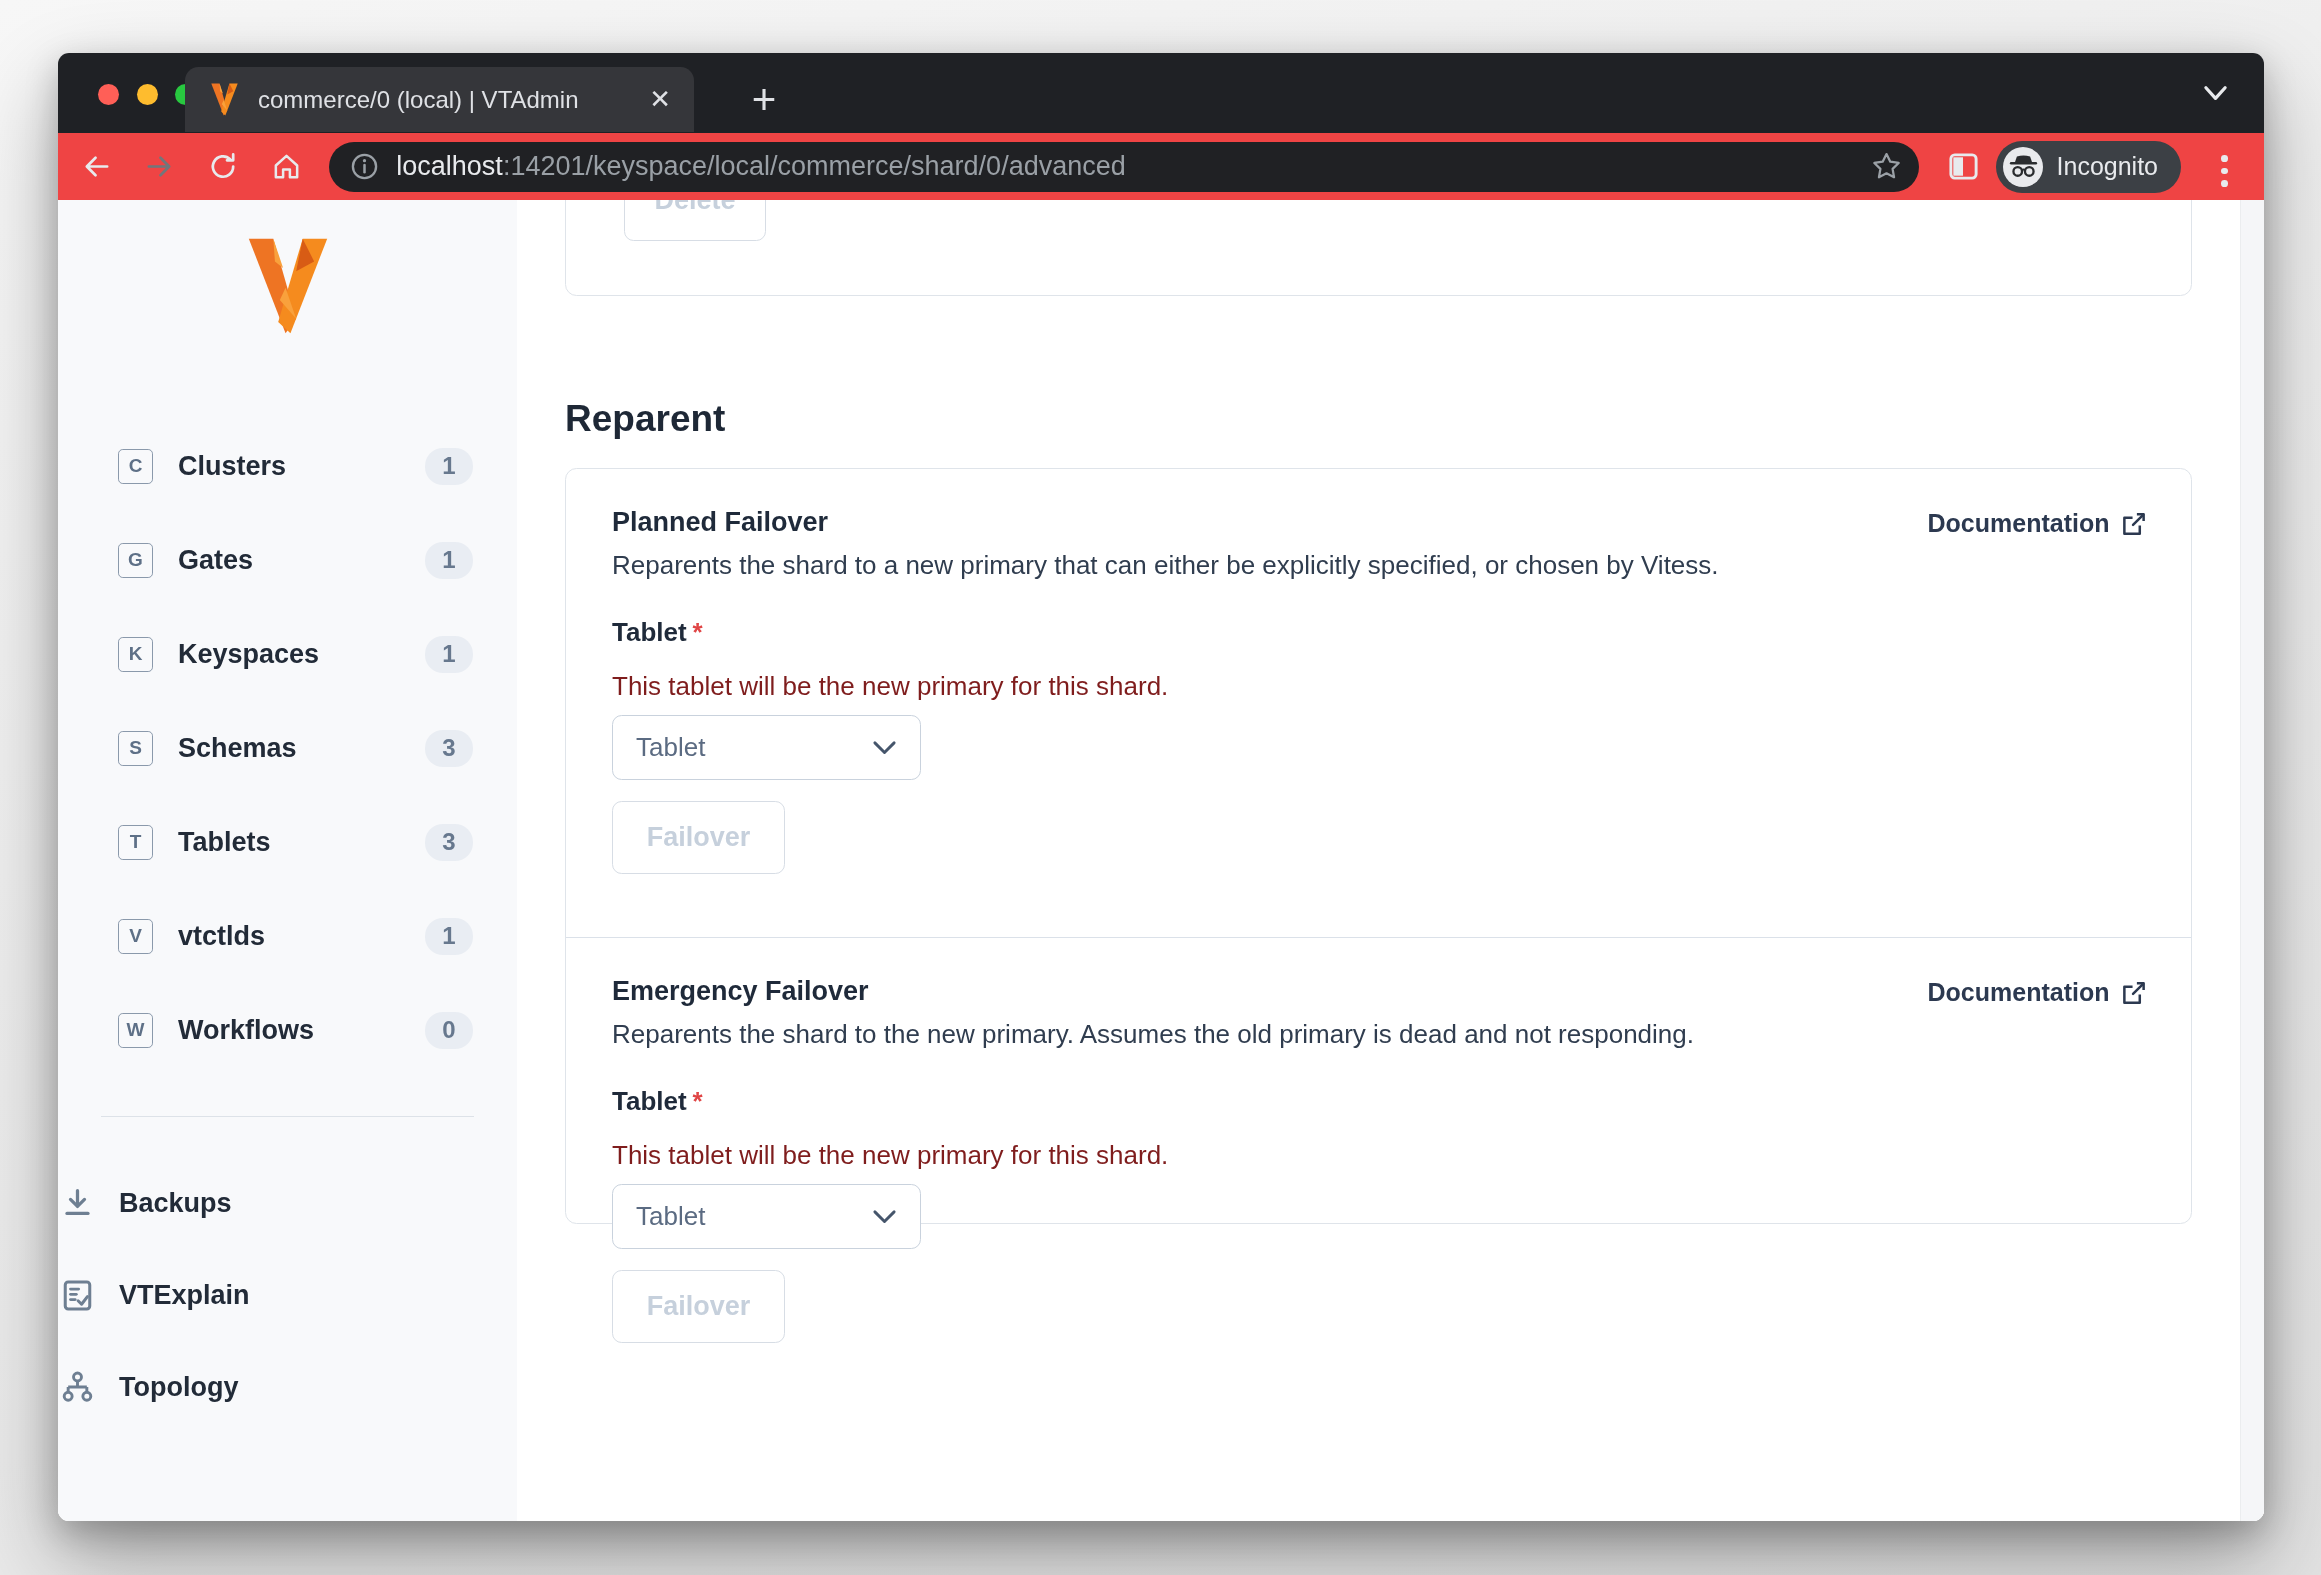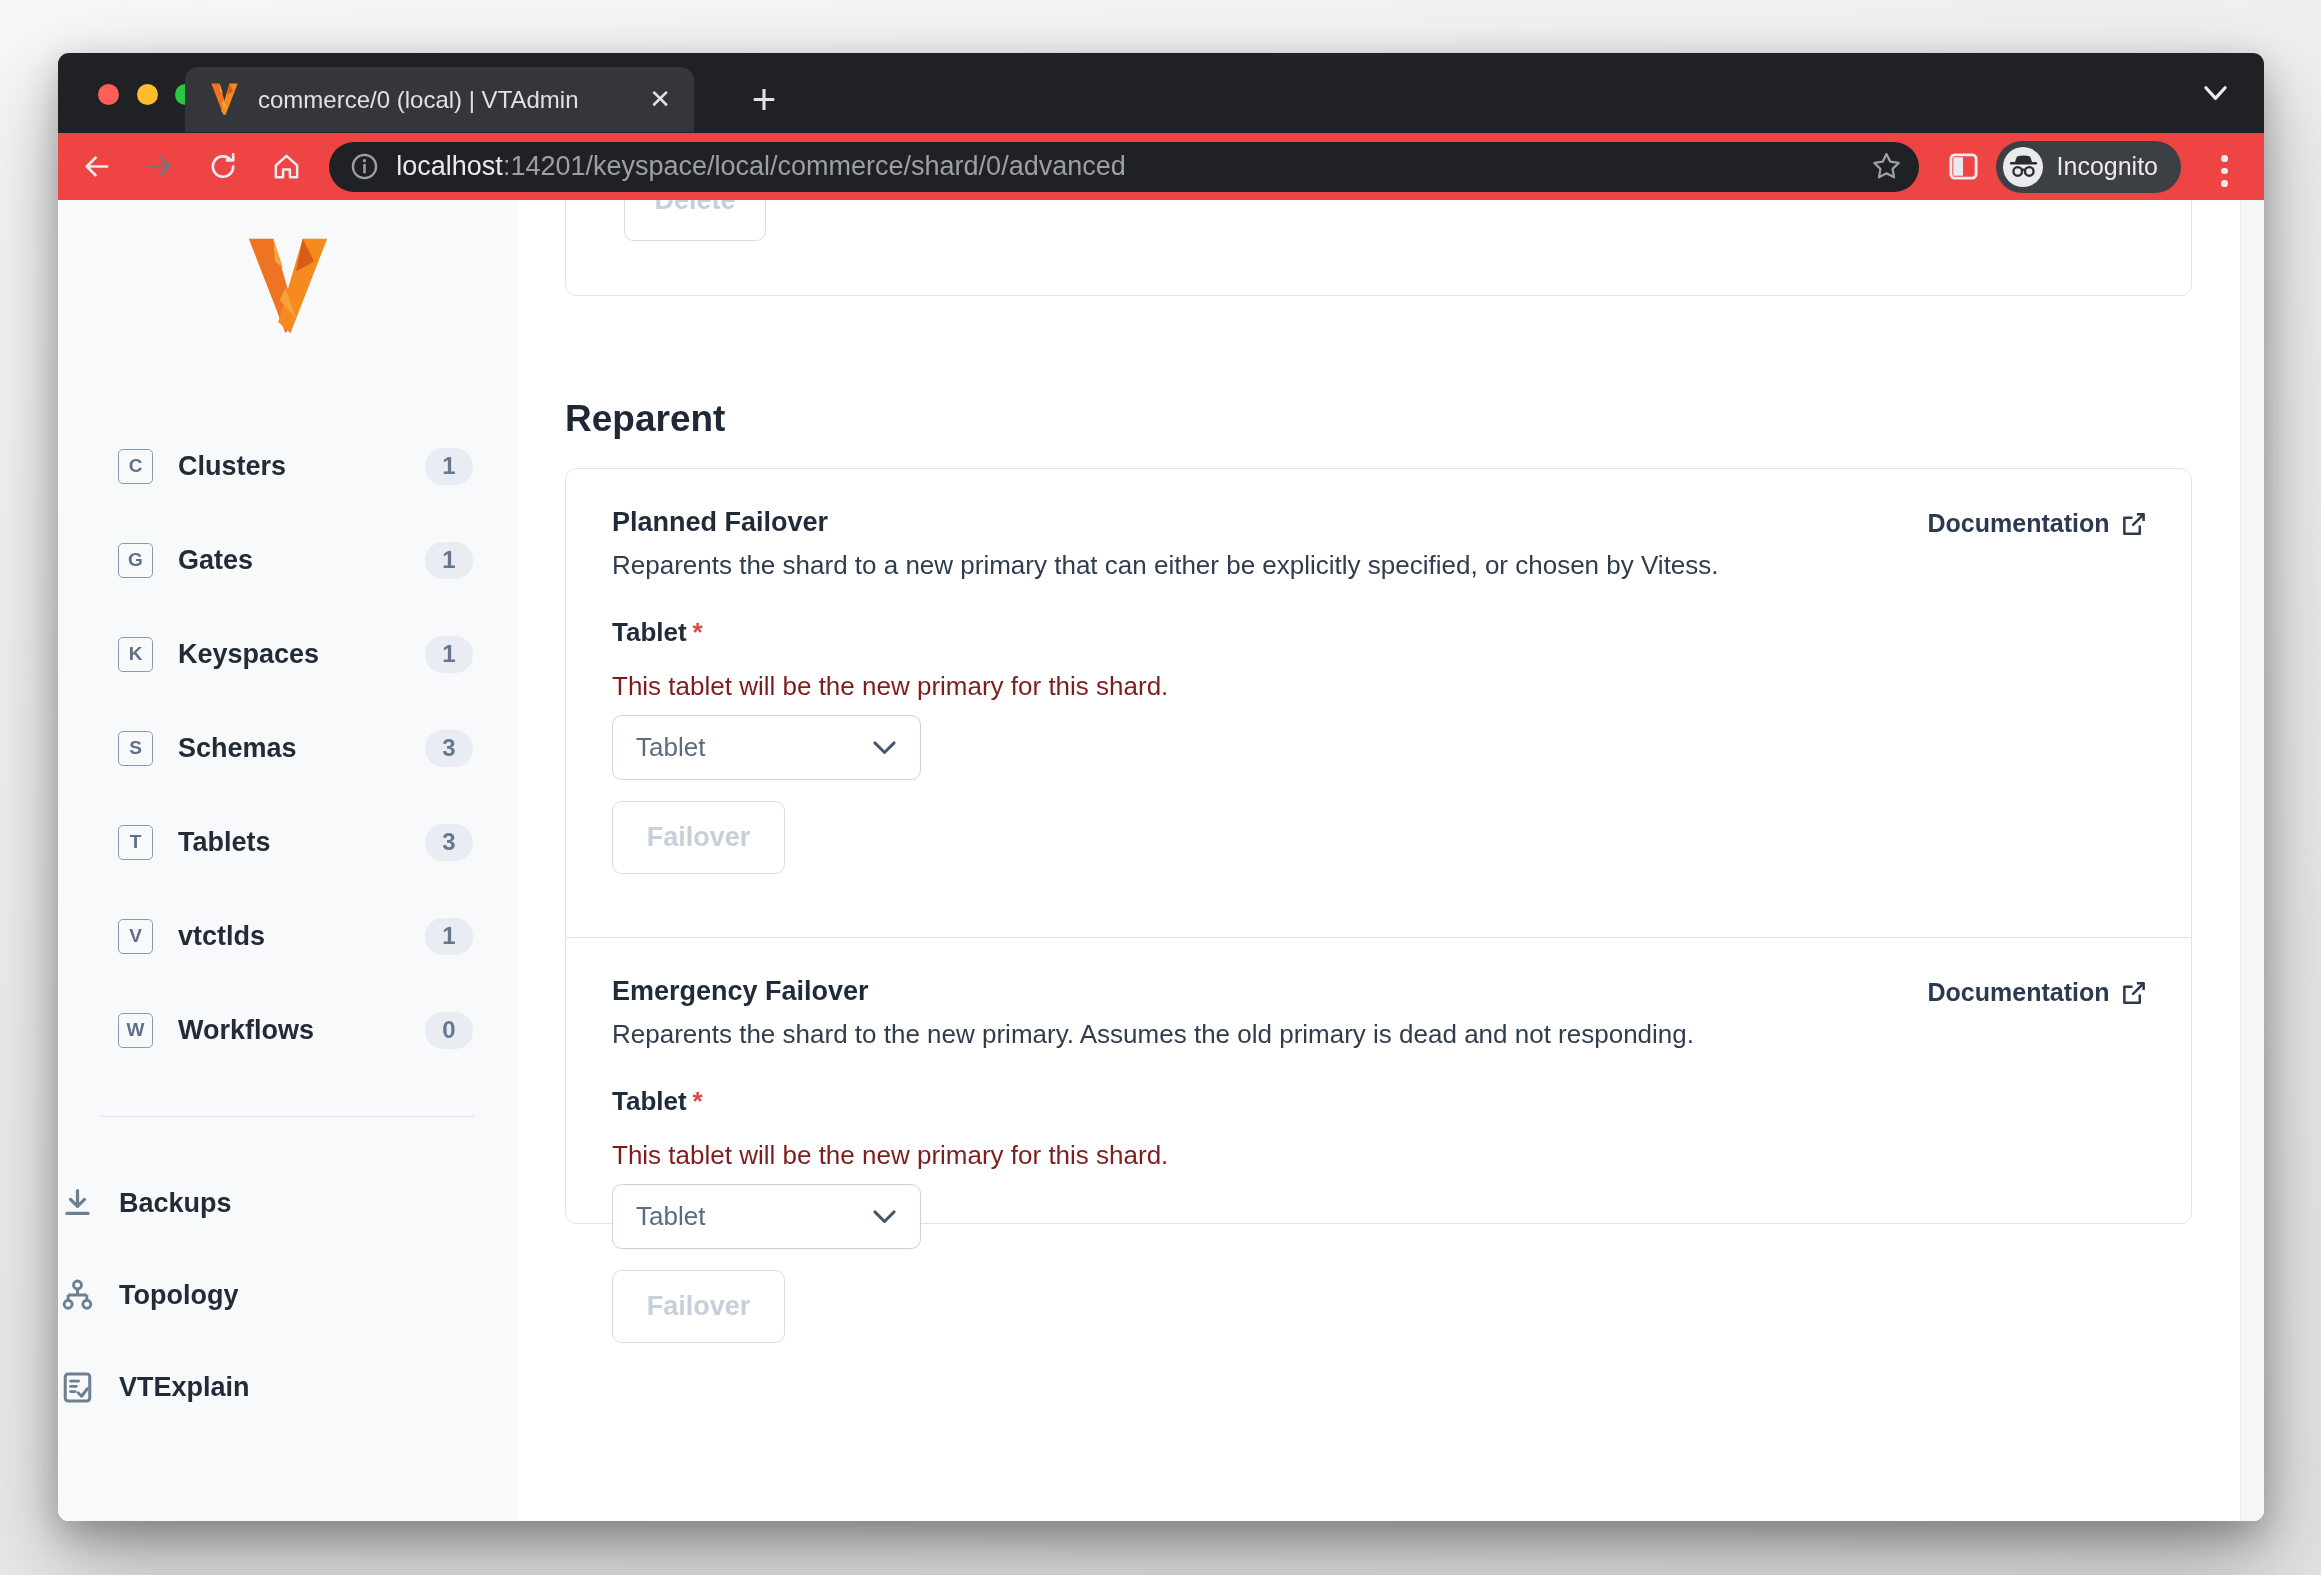--- a/index.html
+++ b/index.html
@@ -269,42 +269,42 @@
                 <line x1="15" y1="4" x2="15" y2="17" stroke="#6e7f92" stroke-width="2.8" stroke-linecap="round"></line>
                 <polyline points="9,11.5 15,17.5 21,11.5" fill="none" stroke="#6e7f92" stroke-width="2.8" stroke-linecap="round" stroke-linejoin="round"></polyline>
                 <line x1="6" y1="23.5" x2="24" y2="23.5" stroke="#6e7f92" stroke-width="2.8" stroke-linecap="round"></line>
               </svg>
             </span>
             <span class="tool-label">Backups</span>
           </div>
           <div class="tool-item">
             <span class="tool-ic">
               <svg width="35" height="35" viewBox="0 0 30 30">
+                <rect x="4.5" y="3.5" width="21" height="23" rx="2.5" fill="none" stroke="#6e7f92" stroke-width="2.6"></rect>
+                <line x1="9" y1="9.5" x2="16" y2="9.5" stroke="#6e7f92" stroke-width="2.4" stroke-linecap="round"></line>
+                <line x1="9" y1="14" x2="14" y2="14" stroke="#6e7f92" stroke-width="2.4" stroke-linecap="round"></line>
+                <line x1="9" y1="18.5" x2="13" y2="18.5" stroke="#6e7f92" stroke-width="2.4" stroke-linecap="round"></line>
+                <polyline points="15.5,19.5 18.5,22.5 23.5,16" fill="none" stroke="#6e7f92" stroke-width="2.6" stroke-linecap="round" stroke-linejoin="round"></polyline>
+              </svg>
+            </span>
+            <span class="tool-label">VTExplain</span>
+          </div>
+          <div class="tool-item">
+            <span class="tool-ic">
+              <svg width="35" height="35" viewBox="0 0 30 30">
                 <circle cx="15" cy="6" r="3.4" fill="none" stroke="#6e7f92" stroke-width="2.5"></circle>
                 <line x1="15" y1="9.5" x2="15" y2="14.5" stroke="#6e7f92" stroke-width="2.5"></line>
                 <line x1="7" y1="14.5" x2="23" y2="14.5" stroke="#6e7f92" stroke-width="2.5"></line>
                 <line x1="7" y1="14.5" x2="7" y2="19" stroke="#6e7f92" stroke-width="2.5"></line>
                 <line x1="23" y1="14.5" x2="23" y2="19" stroke="#6e7f92" stroke-width="2.5"></line>
                 <circle cx="7" cy="22.5" r="3.4" fill="none" stroke="#6e7f92" stroke-width="2.5"></circle>
                 <circle cx="23" cy="22.5" r="3.4" fill="none" stroke="#6e7f92" stroke-width="2.5"></circle>
               </svg>
             </span>
             <span class="tool-label">Topology</span>
-          </div>
-          <div class="tool-item">
-            <span class="tool-ic">
-              <svg width="35" height="35" viewBox="0 0 30 30">
-                <rect x="4.5" y="3.5" width="21" height="23" rx="2.5" fill="none" stroke="#6e7f92" stroke-width="2.6"></rect>
-                <line x1="9" y1="9.5" x2="16" y2="9.5" stroke="#6e7f92" stroke-width="2.4" stroke-linecap="round"></line>
-                <line x1="9" y1="14" x2="14" y2="14" stroke="#6e7f92" stroke-width="2.4" stroke-linecap="round"></line>
-                <line x1="9" y1="18.5" x2="13" y2="18.5" stroke="#6e7f92" stroke-width="2.4" stroke-linecap="round"></line>
-                <polyline points="15.5,19.5 18.5,22.5 23.5,16" fill="none" stroke="#6e7f92" stroke-width="2.6" stroke-linecap="round" stroke-linejoin="round"></polyline>
-              </svg>
-            </span>
-            <span class="tool-label">VTExplain</span>
           </div>
         </div>
       </div>
 
       <div class="main">
 
         <div class="card top-card">
           <div class="btn delete-btn">Delete</div>
         </div>
 

